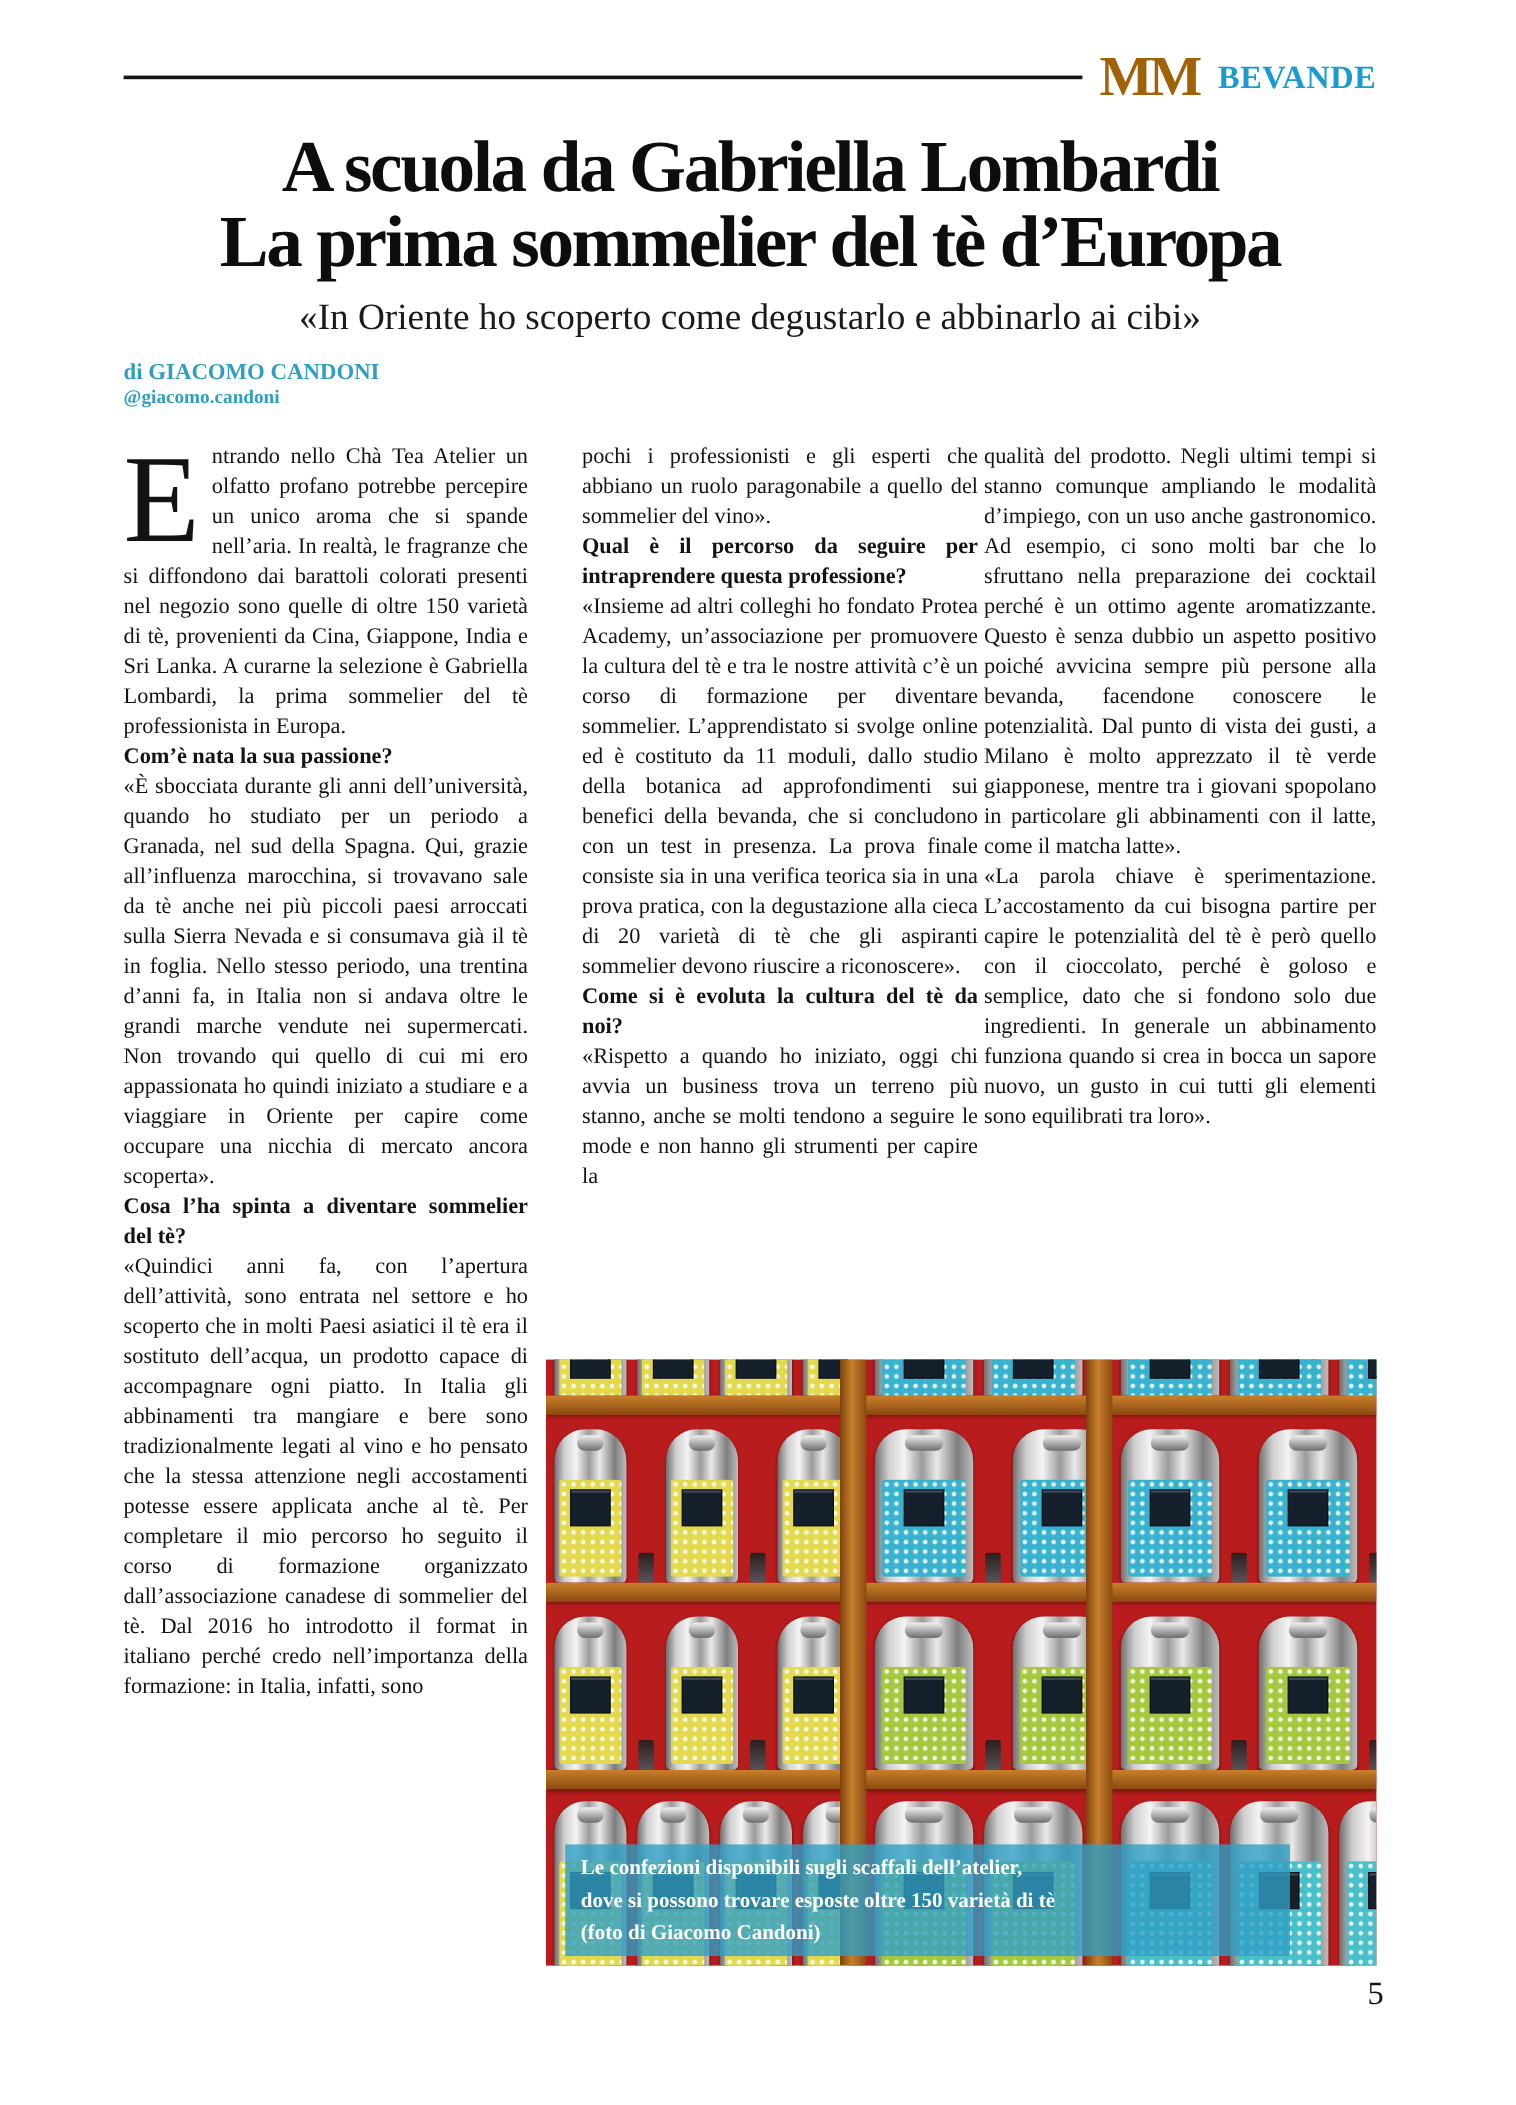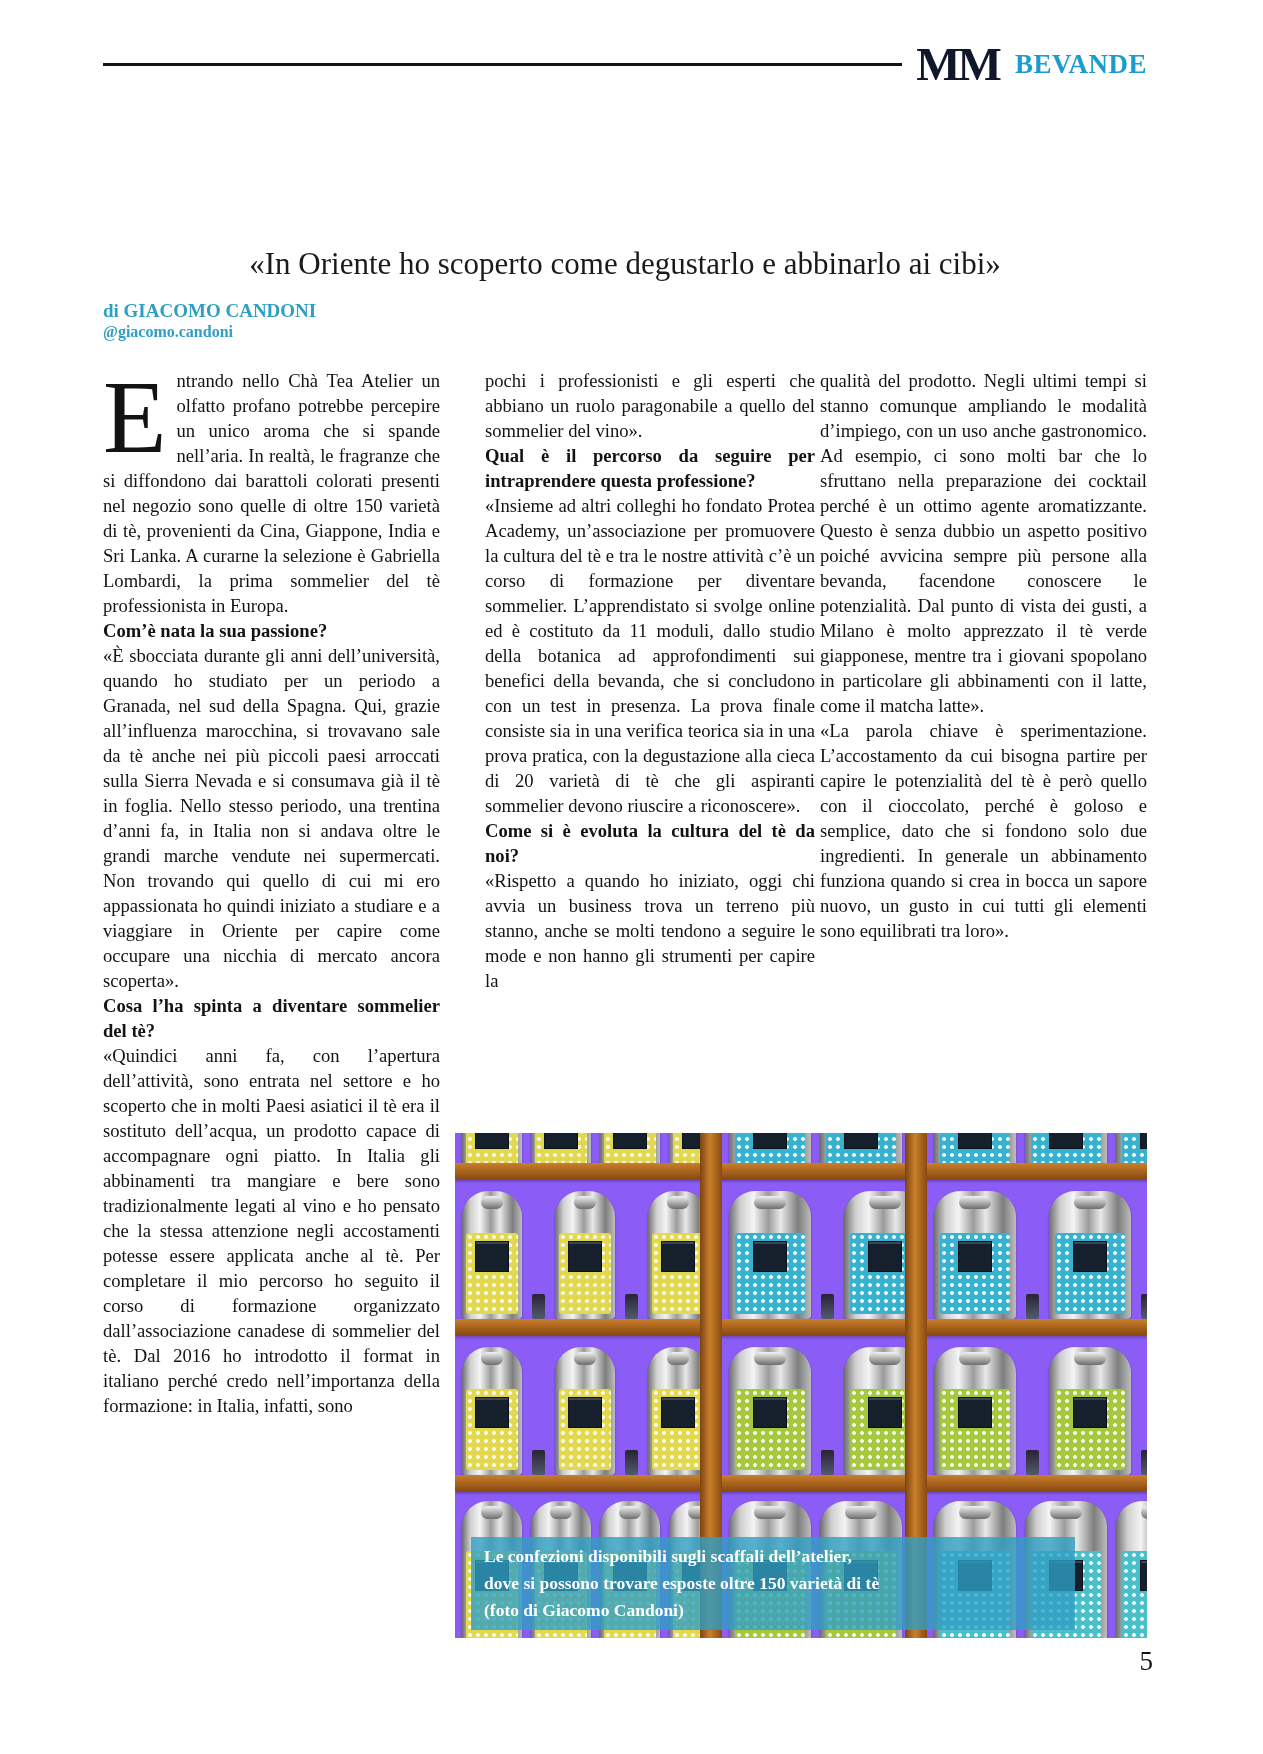--- a/index.html
+++ b/index.html
@@ -58,24 +58,28 @@
   
   .pageno{position:absolute;right:110px;top:1646px;font-size:27px;}
 </style>
 </head>
 <body>
 
 <div class="page">
 
   <div class="hdr">
     <div class="hdr-rule"></div>
-    <div class="brand" style="color: #0f172a;">MM</div>
+    <div class="brand" style="color: #a16207;">MM</div>
     <div class="section-label" style="color: rgb(27, 156, 208);">BEVANDE</div>
   </div>
 
+  <div class="headline">
+    <div>A scuola da Gabriella Lombardi</div>
+    <div>La prima sommelier del tè d’Europa</div>
+  </div>
 
   <div class="subheadline">«In Oriente ho scoperto come degustarlo e abbinarlo ai cibi»</div>
 
   <div class="byline" style="color: rgb(46, 159, 194);">
     <div class="author">di GIACOMO CANDONI</div>
     <div class="handle">@giacomo.candoni</div>
   </div>
 
   <div class="col col1">
       <p><span class="dropcap">E</span>ntrando nello Chà Tea Atelier un olfatto profano potrebbe percepire un unico aroma che si spande nell’aria. In realtà, le fragranze che si diffondono dai barattoli colorati presenti nel negozio sono quelle di oltre 150 varietà di tè, provenienti da Cina, Giappone, India e Sri Lanka. A curarne la selezione è Gabriella Lombardi, la prima sommelier del tè professionista in Europa.</p>
@@ -89,21 +93,21 @@
       <p class="q">Qual è il percorso da seguire per intraprendere questa professione?</p>
       <p>«Insieme ad altri colleghi ho fondato Protea Academy, un’associazione per promuovere la cultura del tè e tra le nostre attività c’è un corso di formazione per diventare sommelier. L’apprendistato si svolge online ed è costituto da 11 moduli, dallo studio della botanica ad approfondimenti sui benefici della bevanda, che si concludono con un test in presenza. La prova finale consiste sia in una verifica teorica sia in una prova pratica, con la degustazione alla cieca di 20 varietà di tè che gli aspiranti sommelier devono riuscire a riconoscere».</p>
       <p class="q">Come si è evoluta la cultura del tè da noi?</p>
       <p>«Rispetto a quando ho iniziato, oggi chi avvia un business trova un terreno più stanno, anche se molti tendono a seguire le mode e non hanno gli strumenti per capire la</p>
     </div>
   <div class="col col3">
       <p>qualità del prodotto. Negli ultimi tempi si stanno comunque ampliando le modalità d’impiego, con un uso anche gastronomico. Ad esempio, ci sono molti bar che lo sfruttano nella preparazione dei cocktail perché è un ottimo agente aromatizzante. Questo è senza dubbio un aspetto positivo poiché avvicina sempre più persone alla bevanda, facendone conoscere le potenzialità. Dal punto di vista dei gusti, a Milano è molto apprezzato il tè verde giapponese, mentre tra i giovani spopolano in particolare gli abbinamenti con il latte, come il matcha latte».</p>
       <p>«La parola chiave è sperimentazione. L’accostamento da cui bisogna partire per capire le potenzialità del tè è però quello con il cioccolato, perché è goloso e semplice, dato che si fondono solo due ingredienti. In generale un abbinamento funziona quando si crea in bocca un sapore nuovo, un gusto in cui tutti gli elementi sono equilibrati tra loro».</p>
     </div>
 
-  <div class="photo" id="photo" style="background: #8b5cf6;">
+  <div class="photo" id="photo" style="background: #b91c1c;">
 
   <div class="prow" style="height: 30px;">
         <div class="psec" style="left: 0px; width: 245px; align-items: flex-start;">
           <div class="tin" style="width: 60px; height: 120px; margin-top: -62px;">
             <div class="band" style="background-color: rgb(227, 217, 78);"></div>
             <div class="plaque"></div>
           </div>
           <div class="tin" style="width: 60px; height: 120px; margin-top: -62px;">
             <div class="band" style="background-color: rgb(227, 217, 78);"></div>
             <div class="plaque"></div>

